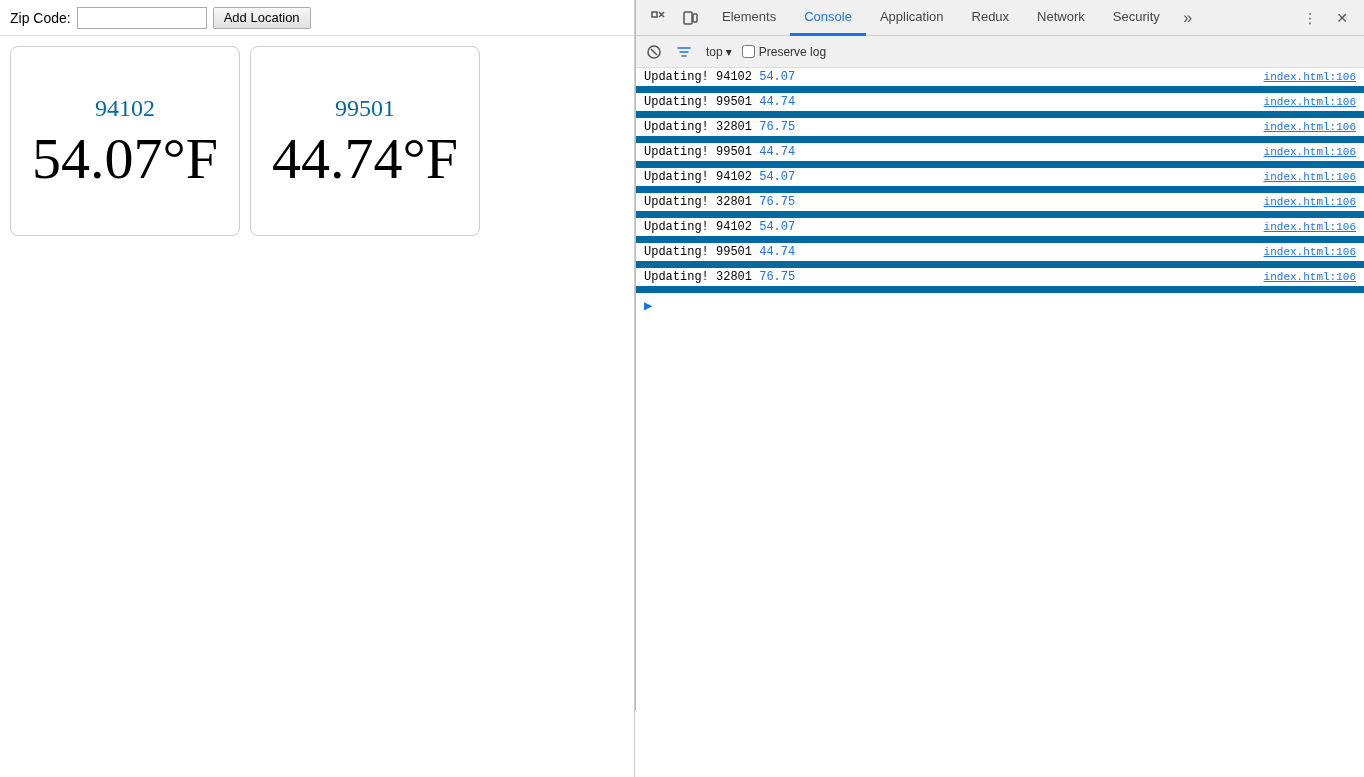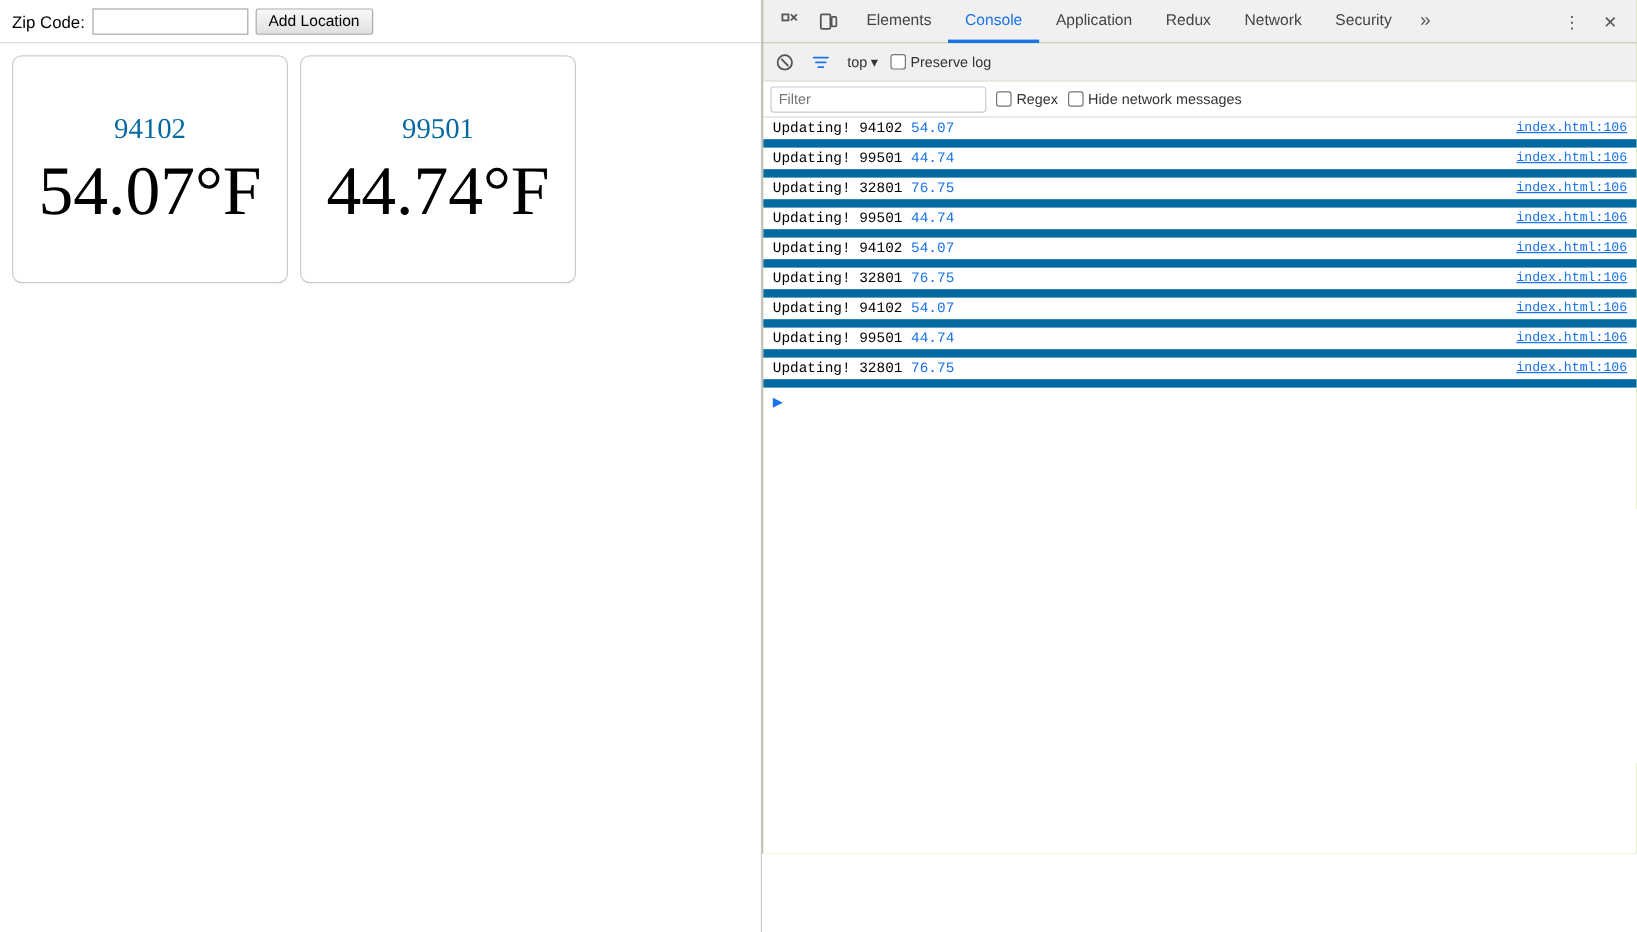--- a/index.html
+++ b/index.html
@@ -78,21 +78,21 @@
       font-size: 58px;
       font-family: Georgia, serif;
       color: #000;
       line-height: 1;
     }
 
     
     #devtools-panel {
       width: 729px;
       height: 711px;
-      background: #84cc16;
+      background: #0f172a;
       display: flex;
       flex-direction: column;
       border-left: 1px solid #bbb;
     }
 
     
     #devtools-top {
       display: flex;
       align-items: center;
       height: 36px;
@@ -377,31 +377,20 @@
     <div class="context-select">
       <span>top</span>
       <span>▾</span>
     </div>
     <label class="preserve-log-label">
       <input type="checkbox" style="">
       <span>Preserve log</span>
     </label>
   </div>
 
-  <div id="filter-bar">
-    <input type="text" id="filter-input" placeholder="Filter" style="">
-    <label class="filter-option">
-      <input type="checkbox" style="">
-      <span>Regex</span>
-    </label>
-    <label class="filter-option">
-      <input type="checkbox" style="">
-      <span>Hide network messages</span>
-    </label>
-  </div>
 
 
   <div id="console-output">
 
     <div class="console-row">
     <div class="console-msg">
       <span class="log-text">Updating! 94102 </span><span class="log-number">54.07</span>
     </div>
     <div class="console-source">index.html:106</div>
   </div>

